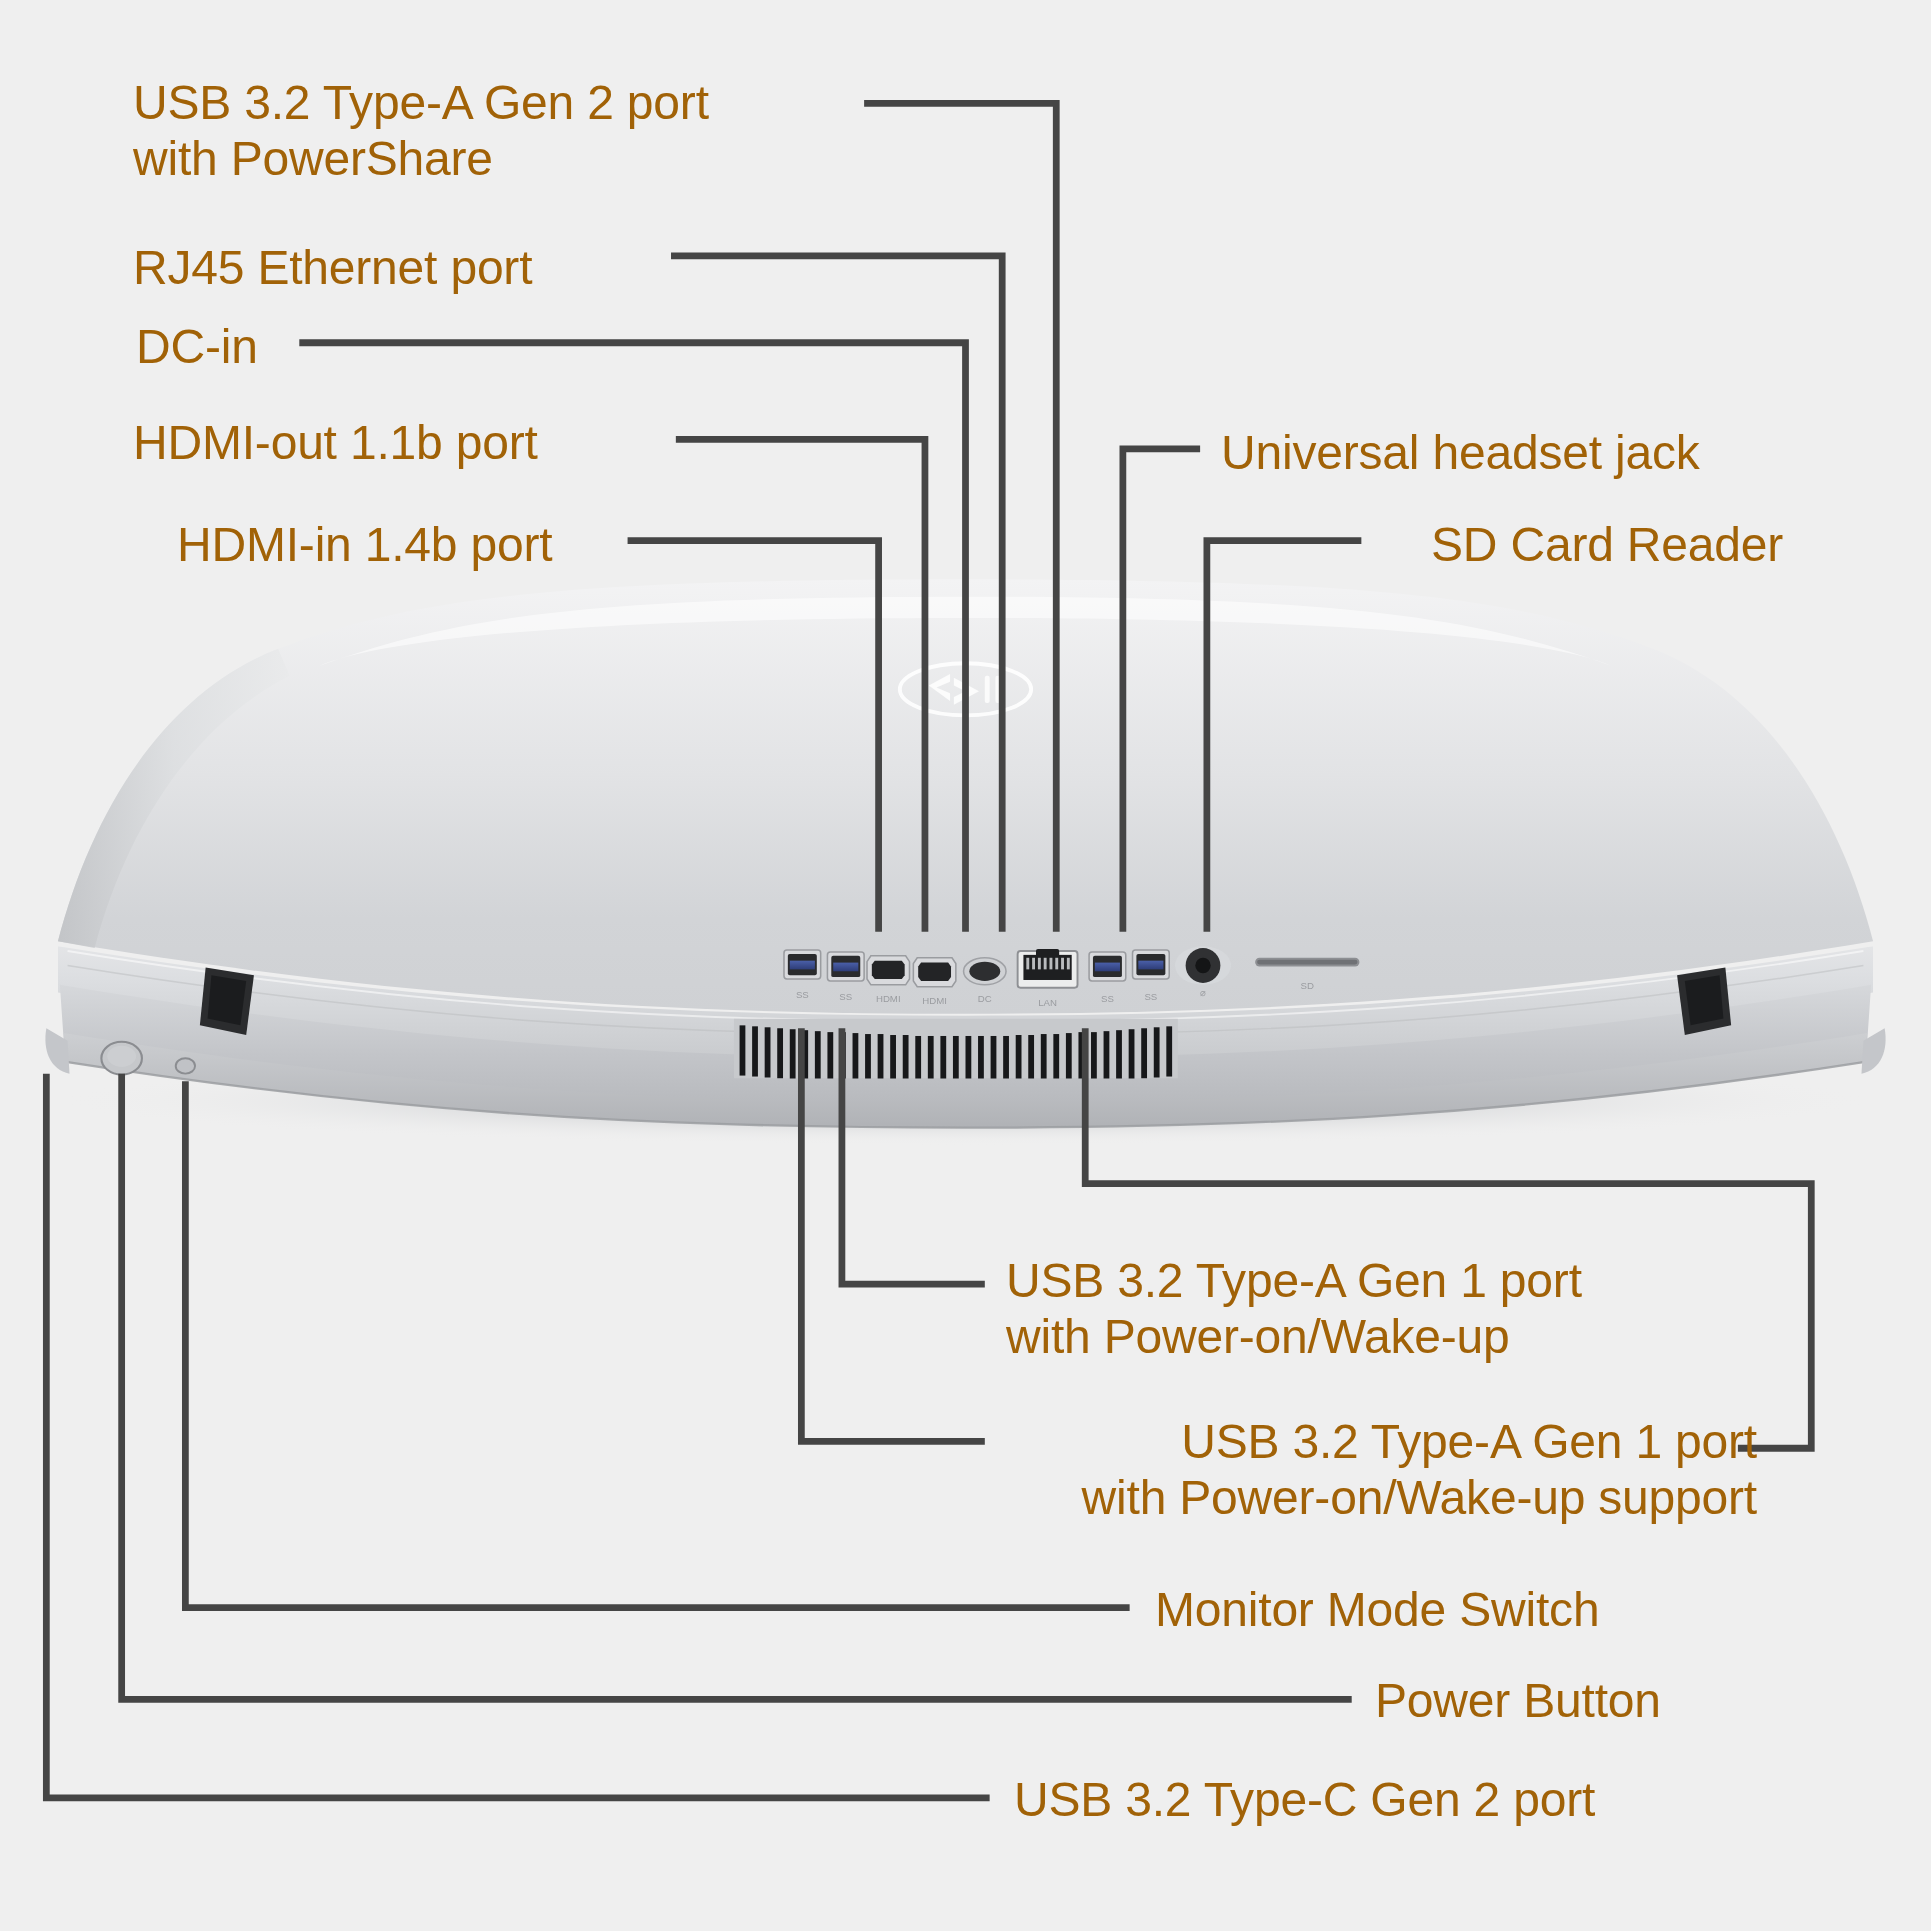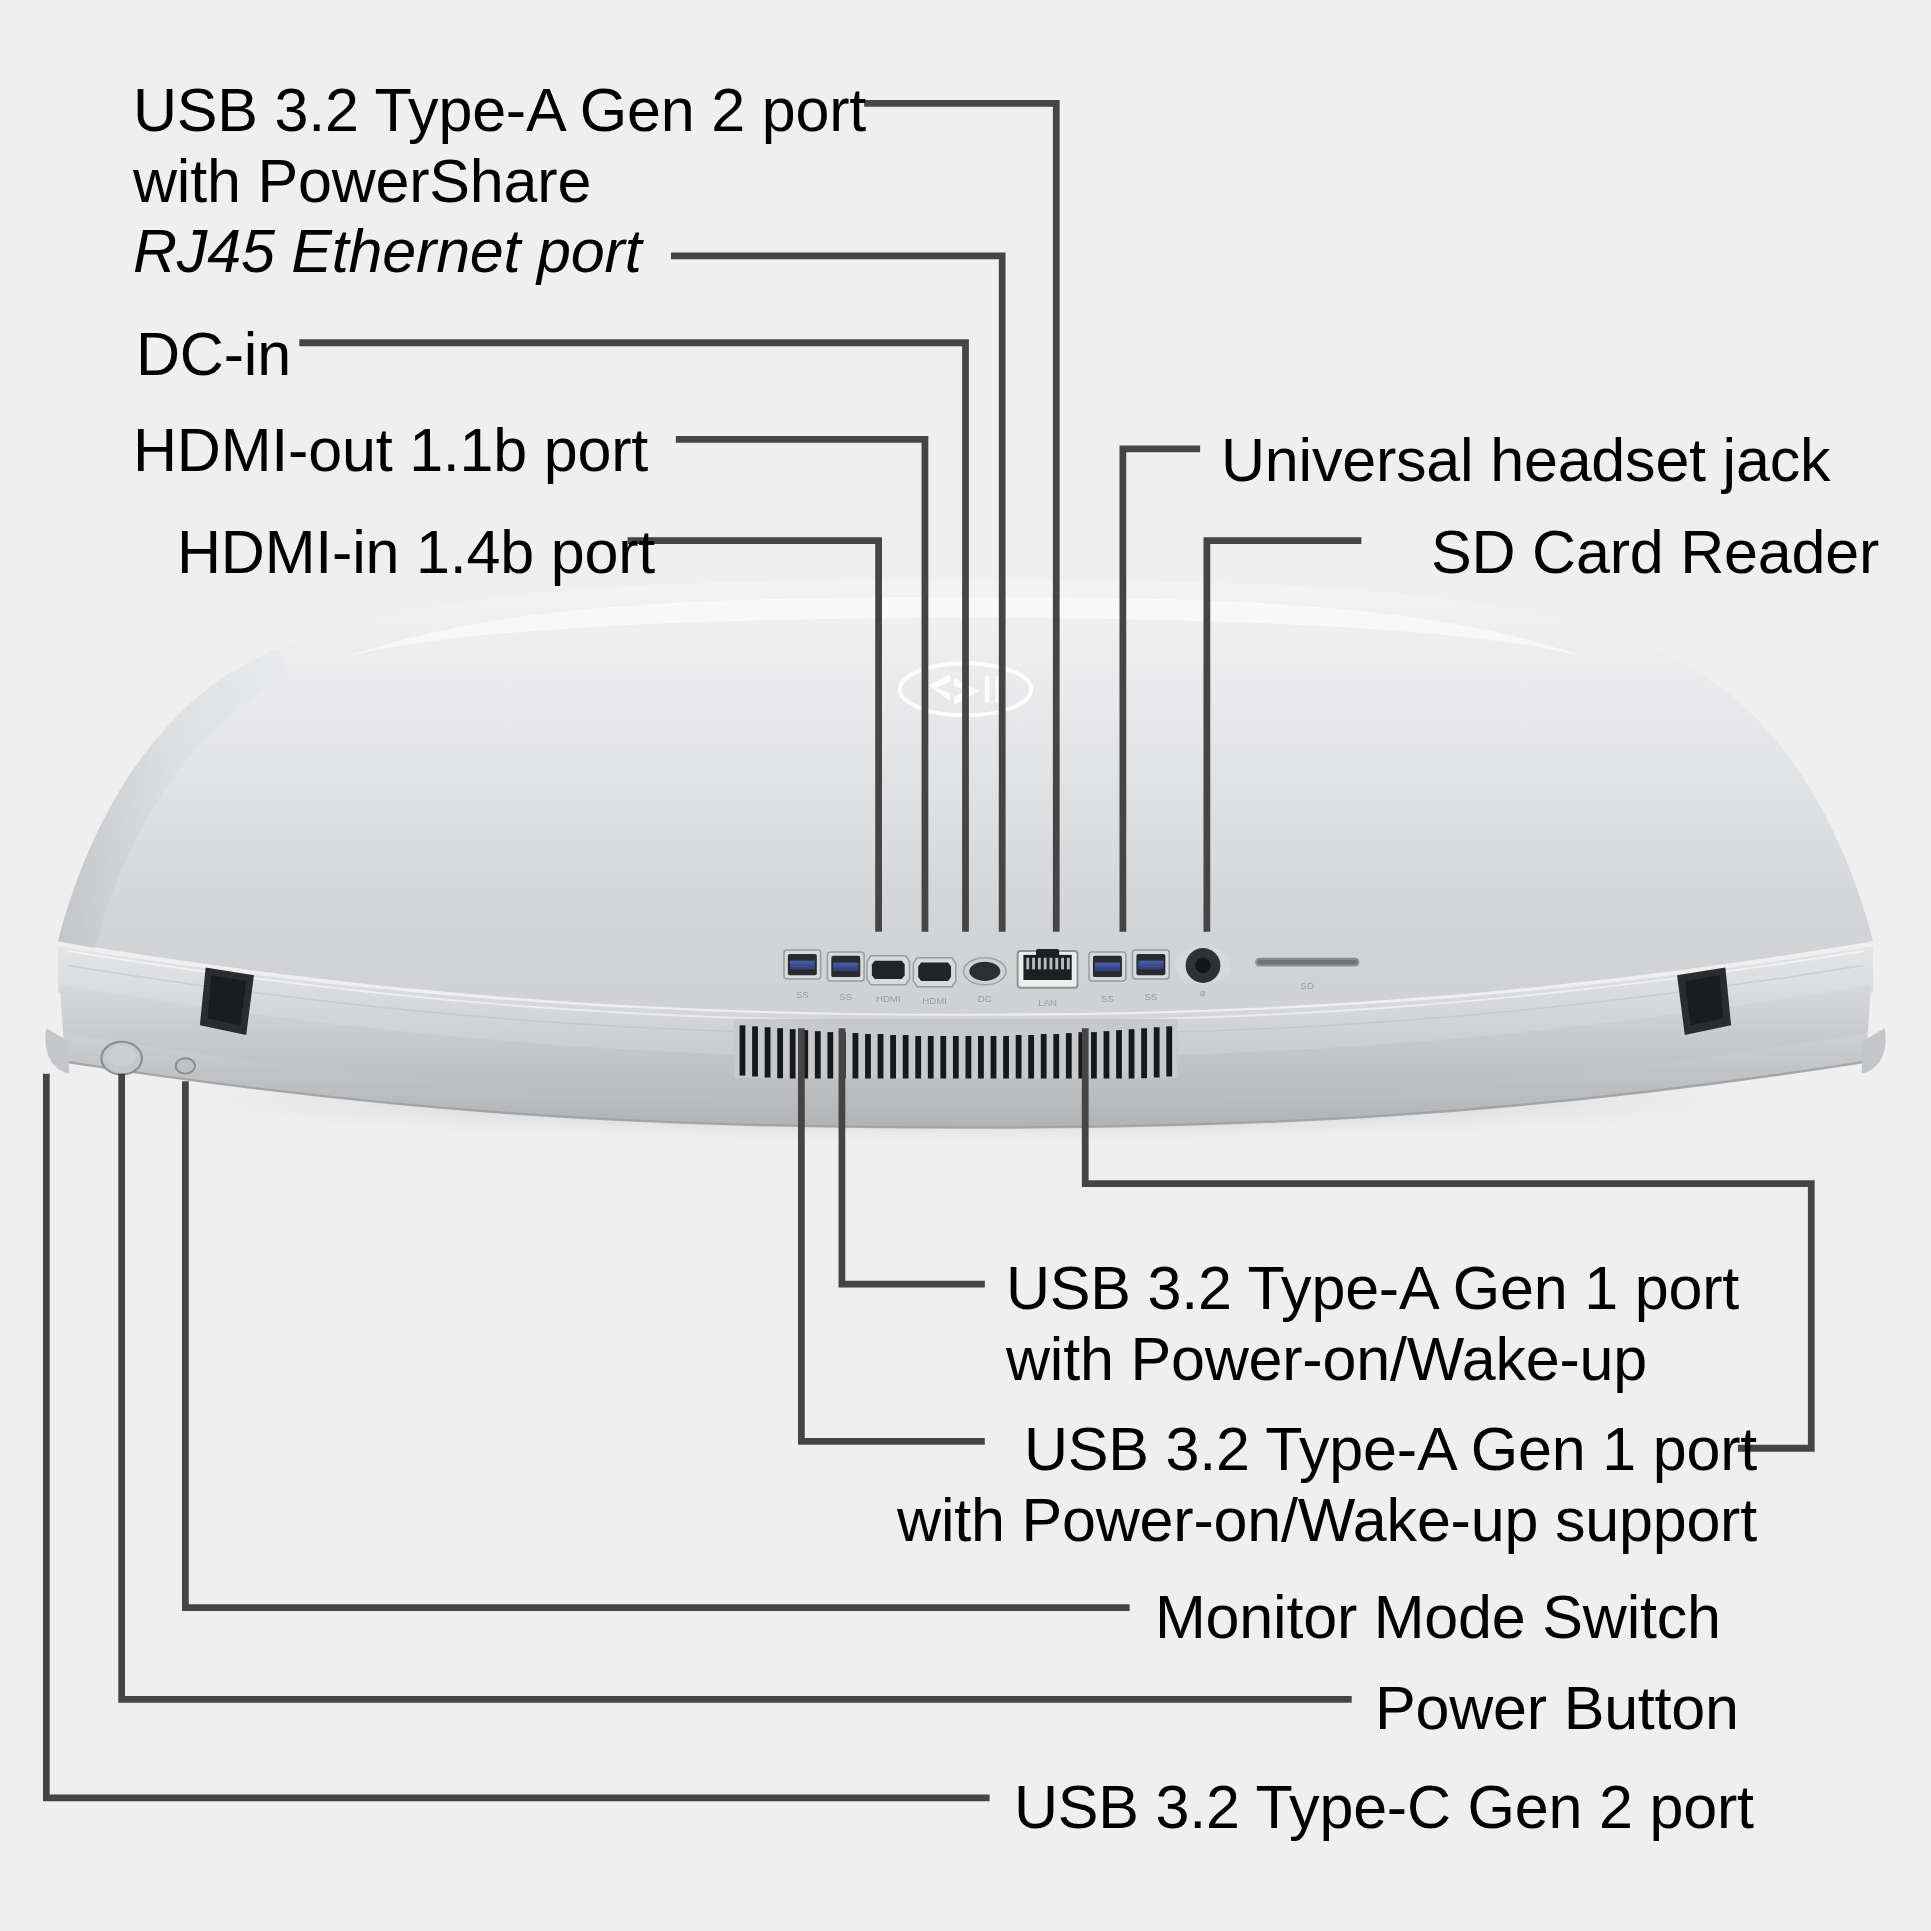--- a/index.html
+++ b/index.html
@@ -7,22 +7,22 @@
     width:1931px;height:1931px;
     background:#efefef;
     font-family:"Liberation Sans", sans-serif;
     overflow:hidden;
     position:relative;
   }
   #stage{position:absolute;inset:0;width:1931px;height:1931px;}
   #diagram{position:absolute;left:0;top:0;width:1931px;height:1931px;}
   .lbl{
     position:absolute;
-    color:#000000;
-    font-size:61px;
+    color:#a16207;
+    font-size:48px;
     line-height:1.17;
     white-space:pre;
     letter-spacing:-0.2px;
   }
   .lbl.r{text-align:right;}
   .lbl.l{text-align:left;}
 </style>
 </head>
 <body>
 
@@ -277,21 +277,21 @@
 
       <path d="M126,1112 L126,1760 L1400,1760"></path>
 
       <path d="M48,1112 L48,1862 L1025,1862"></path>
     </g>
   </svg>
 
   <div class="lbl l" style="left:133px;top:75px;width:734px;">USB 3.2 Type-A Gen 2 port
 with PowerShare</div>
 
-  <div class="lbl l" style="left:133px;top:216px;width:579px;font-style:italic;">RJ45 Ethernet port</div>
+  <div class="lbl l" style="left:133px;top:240px;width:579px;">RJ45 Ethernet port</div>
 
   <div class="lbl l" style="left:136px;top:319px;width:386px;">DC-in</div>
 
   <div class="lbl l" style="left:133px;top:415px;width:599px;">HDMI-out 1.1b port</div>
 
   <div class="lbl l" style="left:133px;top:517px;width:579px;margin-left:44px;">HDMI-in 1.4b port</div>
 
   <div class="lbl l" style="left:1221px;top:425px;width:676px;">Universal headset jack</div>
 
   <div class="lbl l" style="left:1383px;top:517px;width:502px;margin-left:48px;">SD Card Reader</div>

